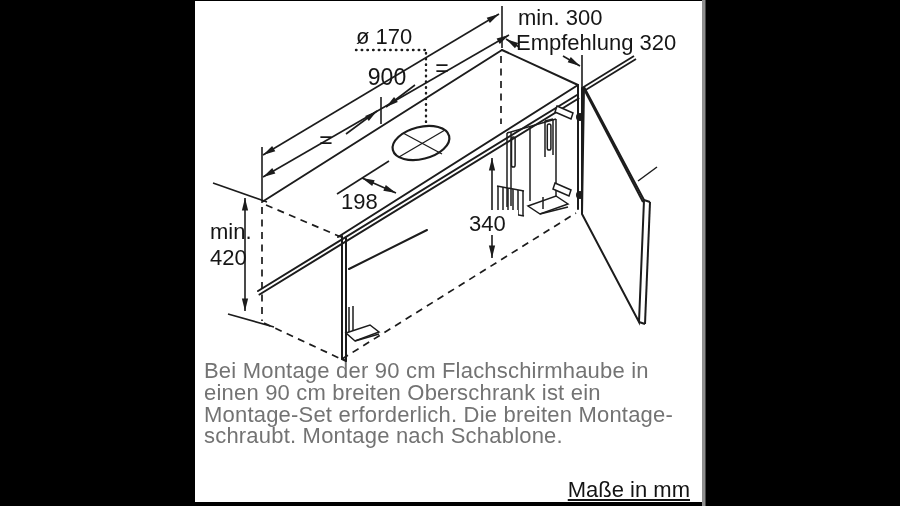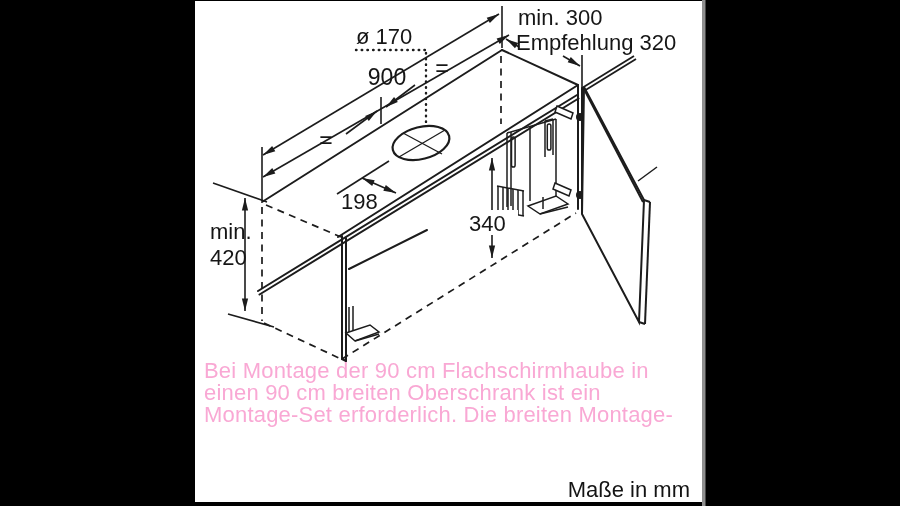--- a/index.html
+++ b/index.html
@@ -1,23 +1,23 @@
 <!DOCTYPE html>
 <html><head>
 <meta charset="utf-8">
 <style>
   html,body{margin:0;padding:0;background:#000;}
   .stage{position:relative;width:900px;height:506px;background:#000;overflow:hidden;
          font-family:"Liberation Sans", sans-serif;}
   .stage svg{position:absolute;left:0;top:0;}
   .dimtext{font-family:"Liberation Sans", sans-serif;fill:#161616;}
   .caption{position:absolute;left:204px;top:360px;width:480px;
-           font-size:22px;line-height:21.8px;color:#f9a8d4;letter-spacing:0.2px;white-space:nowrap;}
+           font-size:22px;line-height:21.8px;color:#737373;letter-spacing:0.2px;white-space:nowrap;}
   .units{position:absolute;left:420px;top:477px;width:270px;text-align:right;
-         font-size:22px;color:#141414;}
+         font-size:22px;color:#141414;text-decoration:underline;}
 </style>
 </head>
 <body>
 
 <div class="stage">
 
   <svg width="900" height="506" viewBox="0 0 900 506">
 
     <defs>
       <marker id="ah" viewBox="0 0 14 8" refX="13" refY="4" markerWidth="14" markerHeight="8" orient="auto-start-reverse" markerUnits="userSpaceOnUse">
@@ -166,17 +166,18 @@
       </g>
       <text class="dimtext" x="210" y="239" font-size="22">min.</text>
       <text class="dimtext" x="210" y="265" font-size="22">420</text>
     </g>
   </svg>
 
   <div class="caption">
     <div>Bei Montage der 90 cm Flachschirmhaube in</div>
     <div>einen 90 cm breiten Oberschrank ist ein</div>
     <div>Montage-Set erforderlich. Die breiten Montage-</div>
+    <div>schraubt. Montage nach Schablone.</div>
   </div>
 
   <div class="units">Maße in mm</div>
 
 </div>
 
 </body></html>

